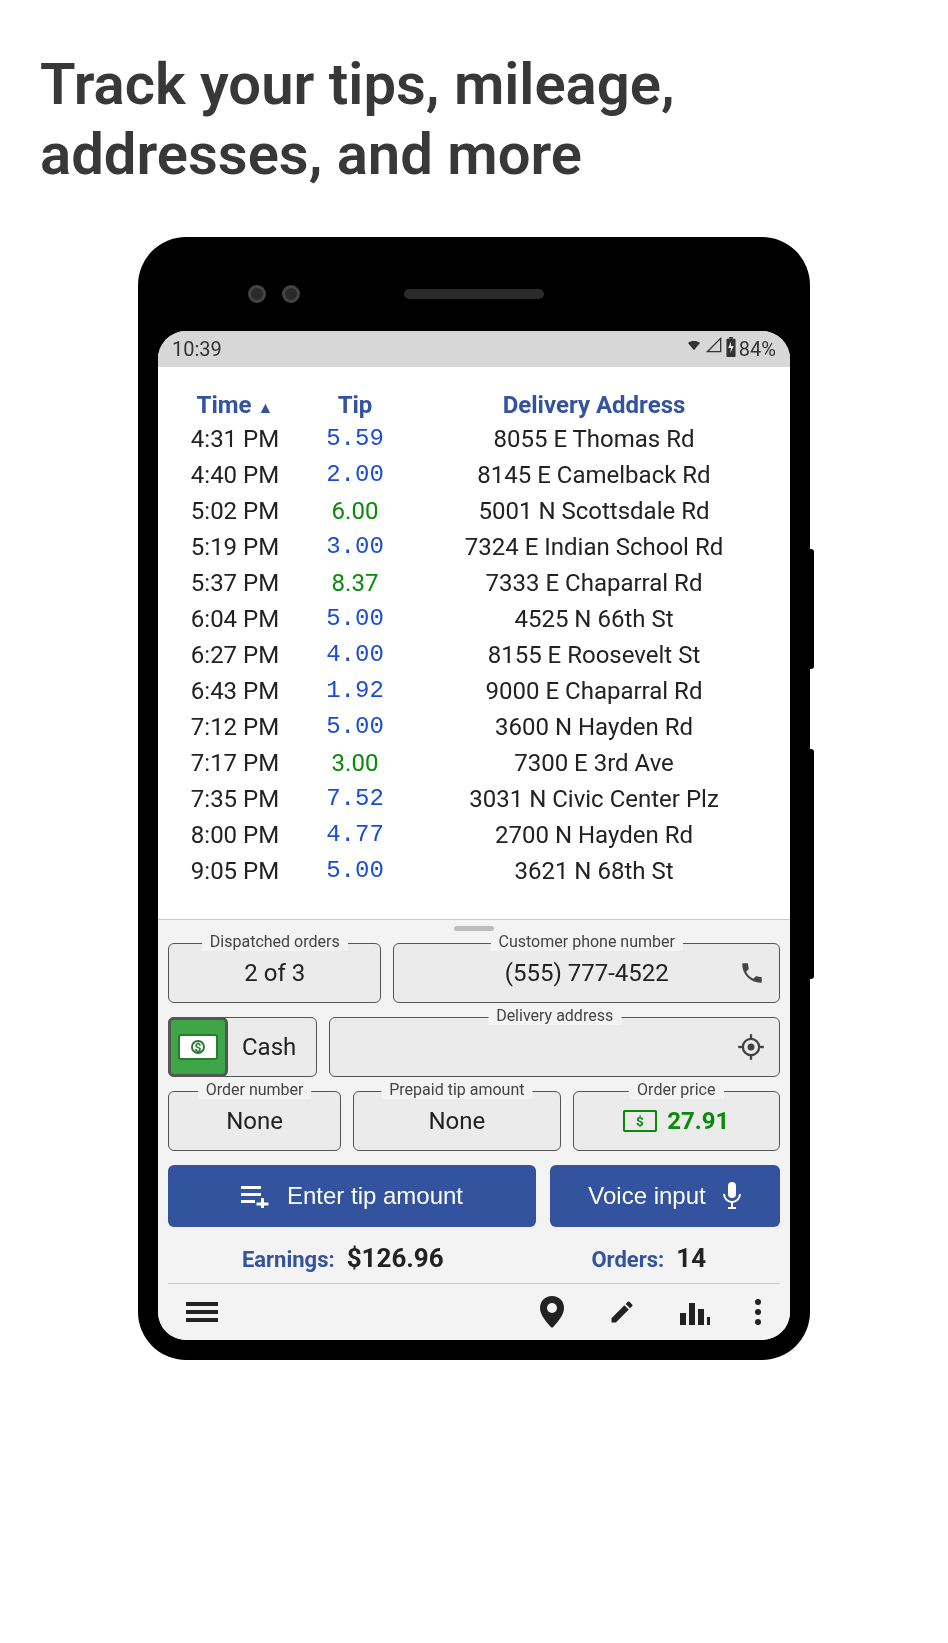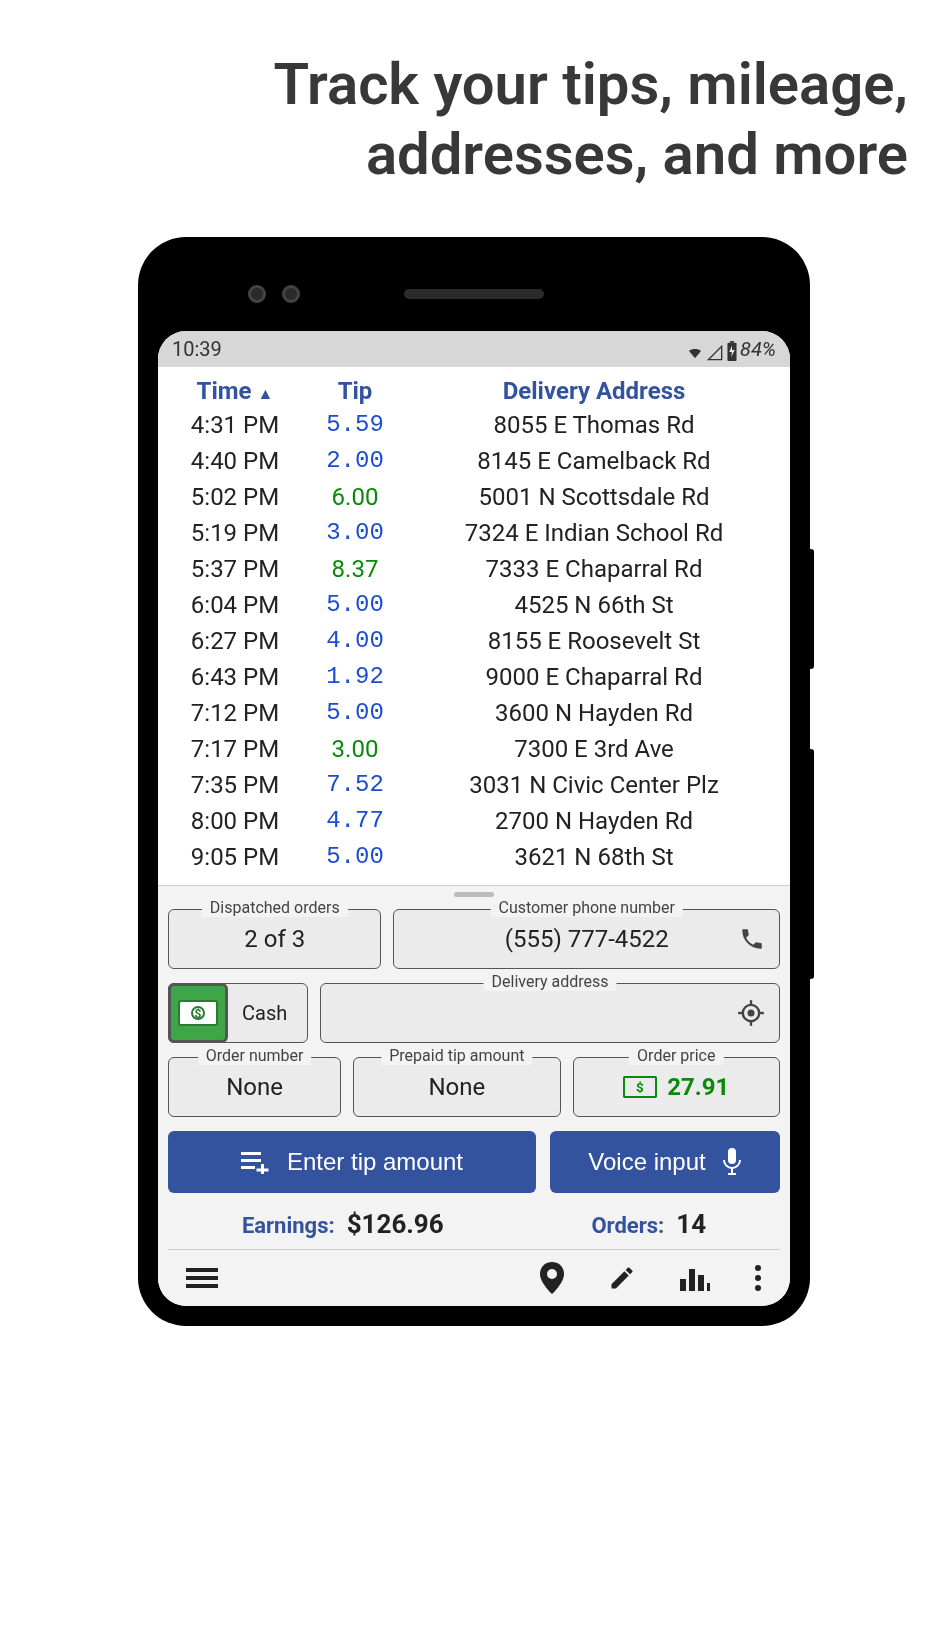--- a/index.html
+++ b/index.html
@@ -5,21 +5,21 @@
   * { box-sizing: border-box; margin: 0; padding: 0; }
   body {
     font-family: -apple-system, BlinkMacSystemFont, "Segoe UI", Roboto, Arial, sans-serif;
     background: #fff;
     width: 948px;
     height: 1643px;
     position: relative;
     color: #333;
   }
   .hero-text {
-    text-align: right;
+    text-align: left;
     font-size: 58px;
     font-weight: 600;
     color: #383838;
     padding: 50px 40px 20px 40px;
     line-height: 1.2;
   }
   .phone-frame {
     width: 668px;
     margin: 30px auto 0 auto;
     background: #000;
@@ -62,22 +62,22 @@
   }
   .status-bar {
     display: flex;
     justify-content: space-between;
     align-items: center;
     padding: 6px 14px;
     font-size: 20px;
     color: #333;
     background: #d7d7d7;
   }
-  .status-right { display: flex; align-items: flex-end; gap: 1px; font-style: italic; }
-  .table-area { padding: 8px 12px 10px 12px; }
+  .status-right { display: flex; align-items: flex-start; gap: 1px; }
+  .table-area { padding: 22px 12px 10px 12px; }
   .table-header {
     display: grid;
     grid-template-columns: 130px 110px 1fr;
     text-align: center;
     font-weight: 700;
     font-size: 24px;
     color: #33539e;
     padding: 2px 0;
   }
   .table-header .sort-ind { font-size: 16px; }
@@ -88,20 +88,21 @@
     font-size: 24px;
     color: #222;
     padding: 4px 0;
   }
   .tip-blue { color: #1a4dd2; font-family: Liberation Mono, monospace; }
   .tip-green { color: #0a8a0a; }
   .panel {
     background: #f3f3f3;
     border-top: 1px solid #ccc;
     padding: 14px 10px 8px 10px;
+    margin-top: 20px;
   }
   .drag-handle {
     width: 40px;
     height: 5px;
     background: #bcbcbc;
     border-radius: 3px;
     margin: -8px auto 12px auto;
   }
   .row-fields { display: flex; gap: 12px; margin-bottom: 14px; }
   .fieldset {
@@ -149,21 +150,21 @@
     width: 60px;
     height: 60px;
     background: #3fa648;
     border: 3px solid #555;
     border-radius: 6px;
     display: flex;
     align-items: center;
     justify-content: center;
     margin-left: -1px;
   }
-  .cash-text { font-size: 20px; color: #222; }
+  .cash-text { font-size: 24px; color: #222; }
   .price-green { color: #0a8a0a; font-weight: 700; }
   .price-box { display:flex; align-items:center; gap:10px; }
   .action-row { display: flex; gap: 14px; margin: 6px 0 12px 0; }
   .action-btn {
     flex: 1;
     background: #33539e;
     color: #fff;
     border-radius: 6px;
     height: 62px;
     display: flex;

